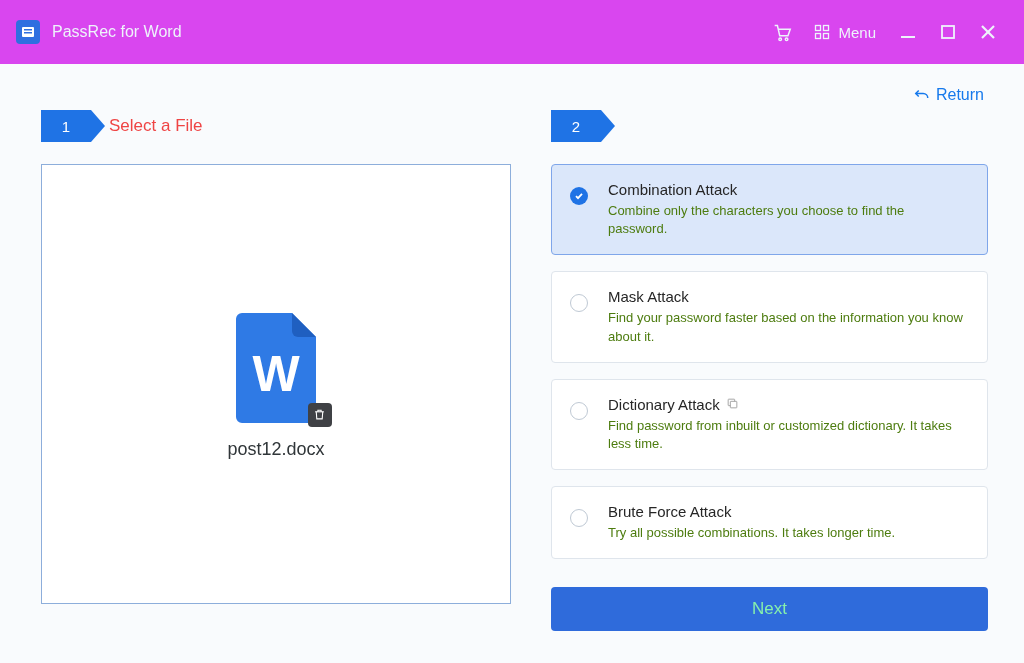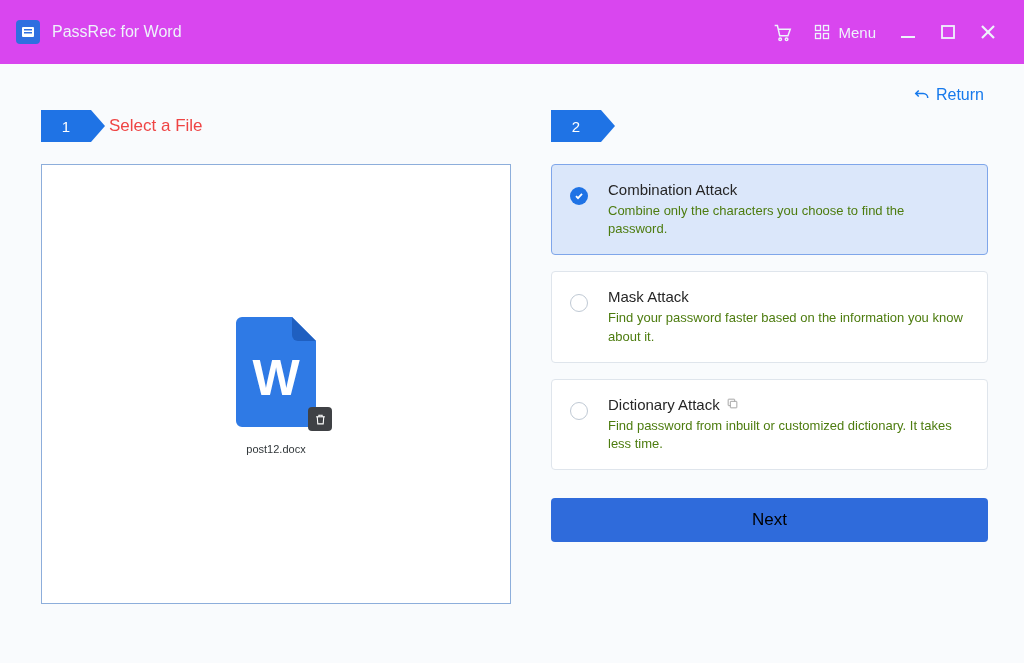--- a/index.html
+++ b/index.html
@@ -53,40 +53,40 @@
     display:flex; align-items:center; justify-content:center;
   }
   .dz-inner { display:flex; flex-direction:column; align-items:center; }
   .file-icon-wrap { position:relative; width:96px; height:116px; margin-bottom:14px; }
   .file-icon { width:96px; height:116px; }
   .delete-bubble {
     position:absolute; right:-8px; bottom:-2px; width:24px; height:24px;
     background:#3f4145; border-radius:4px; display:flex; align-items:center; justify-content:center;
     cursor:pointer;
   }
-  .filename { font-size:11px; color:#303639;text-align:center; }
+  .filename { font-size:18px; color:#303639;text-align:center; }
 
   .methods { display:flex; flex-direction:column; gap:16px; }
   .method {
     border:1px solid #dfe5ec; background:#fff; border-radius:4px;
     padding:16px 20px 16px 18px; display:flex; align-items:flex-start; gap:20px;
     cursor:pointer;
   }
   .method.selected { background:#dbe7fa; border-color:#7fa6ea; }
   .radio { width:18px; height:18px; border:1px solid #bfc9d4; border-radius:50%; margin-top:6px; flex-shrink:0; display:flex; align-items:center; justify-content:center; }
   .radio.checked { border:none; background:#1f73e5; }
   .radio.checked svg { display:block; }
   .radio svg { display:none; }
   .method-text { flex:1; }
   .method-title { font-size:15px; color:#262626; display:flex; align-items:center; gap:6px;}
   .method-desc { font-size:13px; color:#4d7c0f; margin-top:4px; line-height:1.4;}
   .copy-ico { opacity:.6; }
 
   .next-btn {
-    margin-top:28px; height:44px; background:#2f6bdb; color:#000000; border-radius:4px;
+    margin-top:28px; height:44px; background:#2f6bdb; color:#86efac; border-radius:4px;
     display:flex; align-items:center; justify-content:center; font-size:17px; cursor:pointer;
   }
 </style>
 </head>
 <body>
 
 <div class="titlebar">
   <div class="app-logo">
     <svg width="14" height="14" viewBox="0 0 14 14">
         <rect x="1" y="2" width="12" height="10" rx="1" fill="#fff"></rect>
@@ -203,20 +203,29 @@
               <div class="method-title">
                 <span>Dictionary Attack</span>
                 <span class="copy-ico"><svg width="13" height="13" viewBox="0 0 24 24" fill="none" stroke="#555" stroke-width="1.6">
                     <rect x="8" y="8" width="12" height="12" rx="1"></rect>
                     <path d="M16 8V5a1 1 0 0 0-1-1H5a1 1 0 0 0-1 1v10a1 1 0 0 0 1 1h3"></path>
                   </svg></span>
               </div>
               <div class="method-desc">Find password from inbuilt or customized dictionary. It takes less time.</div>
             </div>
           </div>
+          <div class="method">
+            <div class="radio"></div>
+            <div class="method-text">
+              <div class="method-title">
+                <span>Brute Force Attack</span>
+              </div>
+              <div class="method-desc">Try all possible combinations. It takes longer time.</div>
+            </div>
+          </div>
         </div>
 
       <div class="next-btn">
         <span>Next</span>
       </div>
     </div>
   </div>
 </div>
 
 </body></html>

